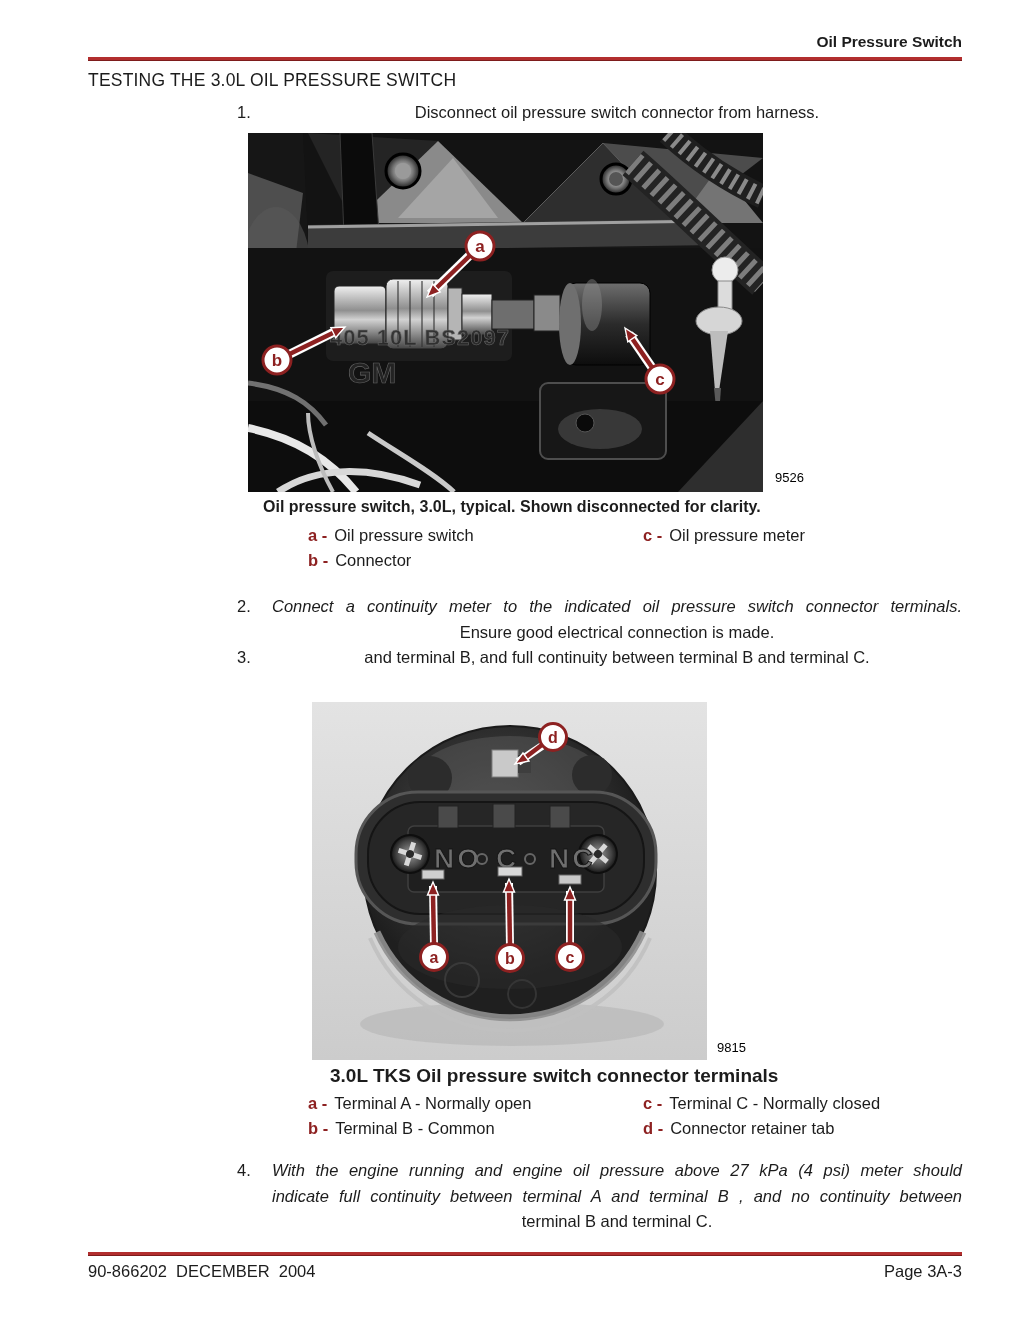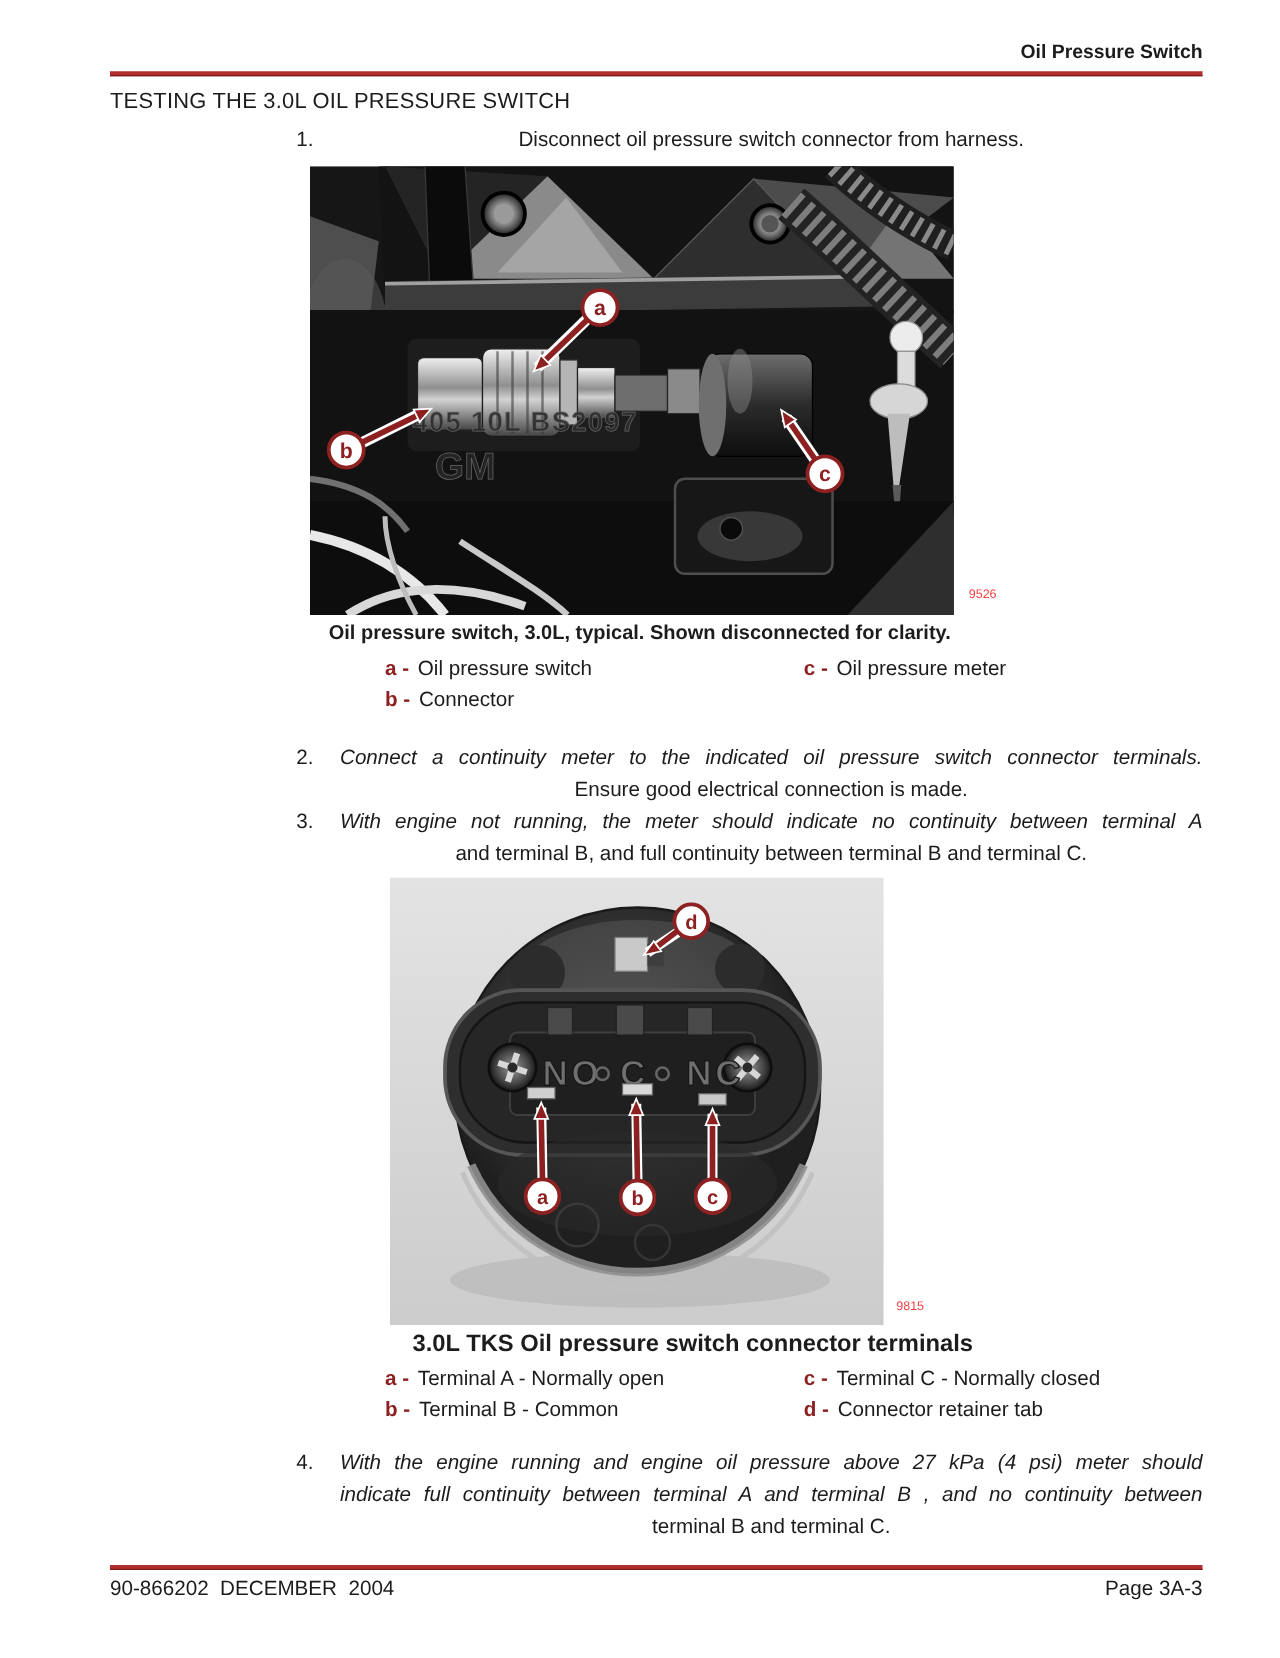--- a/index.html
+++ b/index.html
@@ -9,21 +9,21 @@
   .hdr{top:33px;right:62px;font-size:15.5px;font-weight:bold;}
   .rule{left:88px;width:874px;height:3px;background:#b22e2e;border-bottom:1px solid #7d1c1c;}
   .rule1{top:57px;}
   .rule2{top:1252px;}
   .sect{left:88px;top:70px;font-size:17.5px;font-weight:normal;letter-spacing:.2px;}
   .step{left:237px;width:725px;display:flex;font-size:16.5px;line-height:25.5px;}
   .stepnum{width:35px;flex:none;}
   .stepbody{flex:1;}
   .jl{text-align:justify;text-align-last:justify;font-style:italic;}
   .ll{text-align:center;}
-  .fignum{font-size:10px;color:#ef4444;}
+  .fignum{font-size:13px;color:#000000;}
   .cap{font-weight:bold;font-size:16px;text-align:center;}
   .cap2{font-weight:bold;font-size:19px;}
   .legend-item{font-size:16.5px;white-space:nowrap;}
   .lkey{color:#8d2121;font-weight:bold;margin-right:7px;}
   .footer{font-size:16.5px;white-space:pre;}
   svg{display:block;}
   .phototext{font-family:"Liberation Sans",sans-serif;}
 </style>
 </head>
 <body>
@@ -180,21 +180,20 @@
     <div class="stepnum">2.</div>
     <div class="stepbody">
       <div class="jl">Connect a continuity meter to the indicated oil pressure switch connector terminals.</div>
       <div class="ll">Ensure good electrical connection is made.</div>
     </div>
   </div>
 
   <div class="abs step" style="top:645px">
     <div class="stepnum">3.</div>
     <div class="stepbody">
-      <div class="jl">With engine not running, the meter should indicate no continuity between terminal A</div>
       <div class="ll">and terminal B, and full continuity between terminal B and terminal C.</div>
     </div>
   </div>
 
   <div class="abs" style="left:312px;top:702px;width:395px;height:358px">
     <svg width="395" height="358" viewBox="0 0 395 358">
       <defs>
         <linearGradient id="bg2" x1="0" y1="0" x2="0" y2="1">
           <stop offset="0" stop-color="#e3e3e3"></stop>
             <stop offset="1" stop-color="#cccccc"></stop>

